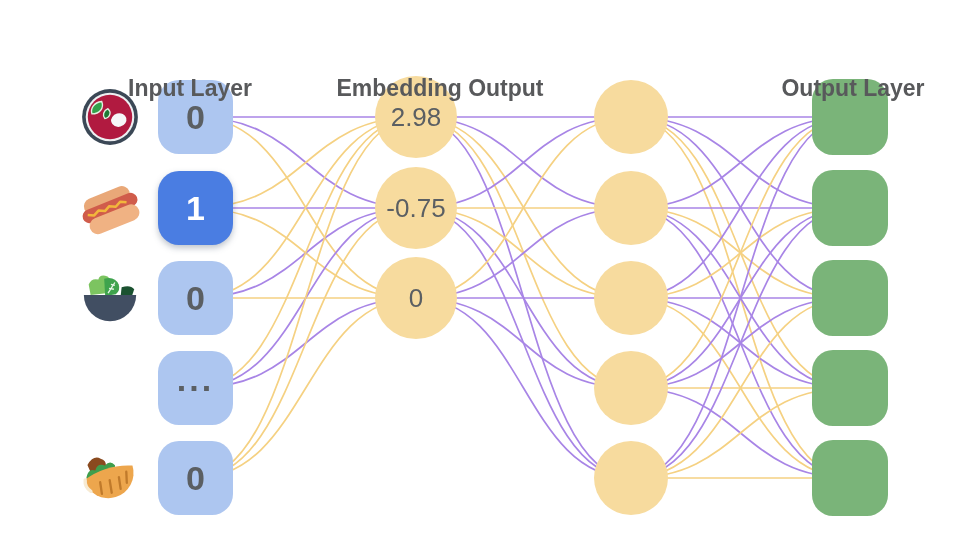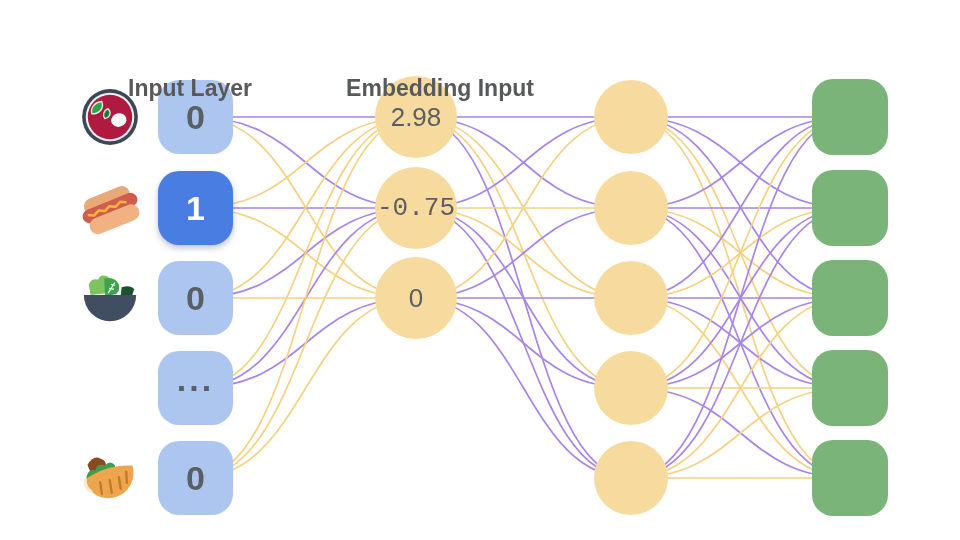--- a/index.html
+++ b/index.html
@@ -30,21 +30,22 @@
   .out-box{width:76px;height:76px;border-radius:21px;}
   .food-icon{width:62px;height:62px;z-index:3;}
   .food-icon svg{width:100%;height:100%;display:block;}
   .dots{letter-spacing:3px;transform:translateY(-9px);}
 </style>
 </head>
 <body style="background: rgb(255, 255, 255);">
 
 <div class="canvas">
   <div class="layer-title" id="t-input" style="color: rgb(88, 89, 91);">Input Layer</div>
-  <div class="layer-title" id="t-emb" style="color: rgb(88, 89, 91);">Embedding Input</div>
+  <div class="layer-title" id="t-emb" style="color: rgb(88, 89, 91);">Embedding Output</div>
+  <div class="layer-title" id="t-out" style="color: rgb(88, 89, 91);">Output Layer</div>
   <svg id="edges" width="960" height="540">
       <path d="M195.5 117 C 305.75 117, 305.75 117, 416 117" fill="none" stroke="#a885e6" stroke-width="1.7"></path>
       <path d="M195.5 117 C 305.75 117, 305.75 208, 416 208" fill="none" stroke="#a885e6" stroke-width="1.7"></path>
       <path d="M195.5 117 C 305.75 117, 305.75 298, 416 298" fill="none" stroke="#f5d182" stroke-width="1.7"></path>
       <path d="M195.5 208 C 305.75 208, 305.75 117, 416 117" fill="none" stroke="#f5d182" stroke-width="1.7"></path>
       <path d="M195.5 208 C 305.75 208, 305.75 208, 416 208" fill="none" stroke="#a885e6" stroke-width="1.7"></path>
       <path d="M195.5 208 C 305.75 208, 305.75 298, 416 298" fill="none" stroke="#f5d182" stroke-width="1.7"></path>
       <path d="M195.5 298 C 305.75 298, 305.75 117, 416 117" fill="none" stroke="#f5d182" stroke-width="1.7"></path>
       <path d="M195.5 298 C 305.75 298, 305.75 208, 416 208" fill="none" stroke="#a885e6" stroke-width="1.7"></path>
       <path d="M195.5 298 C 305.75 298, 305.75 298, 416 298" fill="none" stroke="#f5d182" stroke-width="1.7"></path>
@@ -154,21 +155,21 @@
             </g>
           </g>
         </svg>
       </div>
       <div class="node in-box" style="left: 158px; top: 441px; background: rgb(173, 198, 240); color: rgb(91, 95, 99);">
         <span>0</span>
       </div>
       <div class="node emb-circle" style="left: 375px; top: 76px; background: rgb(247, 219, 158); color: rgb(91, 95, 99); text-align: right;">
         <span>2.98</span>
       </div>
-      <div class="node emb-circle" style="left: 375px; top: 167px; background: rgb(247, 219, 158); color: rgb(91, 95, 99); font-family: Liberation Mono, monospace;">
+      <div class="node emb-circle" style="left: 375px; top: 167px; background: rgb(247, 219, 158); color: rgb(91, 95, 99);">
         <span>-0.75</span>
       </div>
       <div class="node emb-circle" style="left: 375px; top: 257px; background: rgb(247, 219, 158); color: rgb(91, 95, 99);">
         <span>0</span>
       </div>
       <div class="node hid-circle" style="left: 594px; top: 80px; background: rgb(247, 219, 158);"></div>
       <div class="node hid-circle" style="left: 594px; top: 171px; background: rgb(247, 219, 158);"></div>
       <div class="node hid-circle" style="left: 594px; top: 261px; background: rgb(247, 219, 158);"></div>
       <div class="node hid-circle" style="left: 594px; top: 351px; background: rgb(247, 219, 158);"></div>
       <div class="node hid-circle" style="left: 594px; top: 441px; background: rgb(247, 219, 158);"></div>

